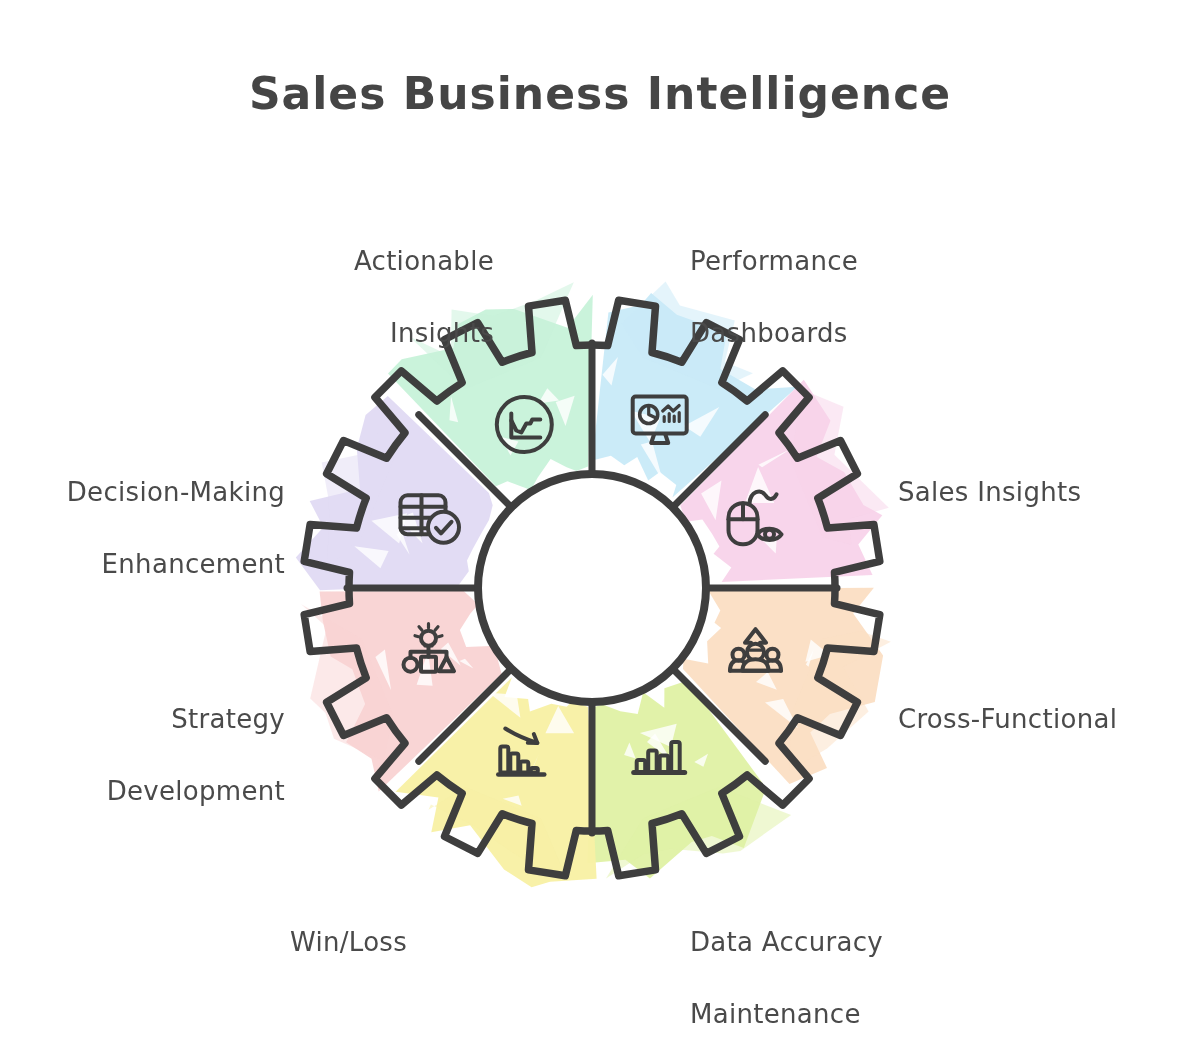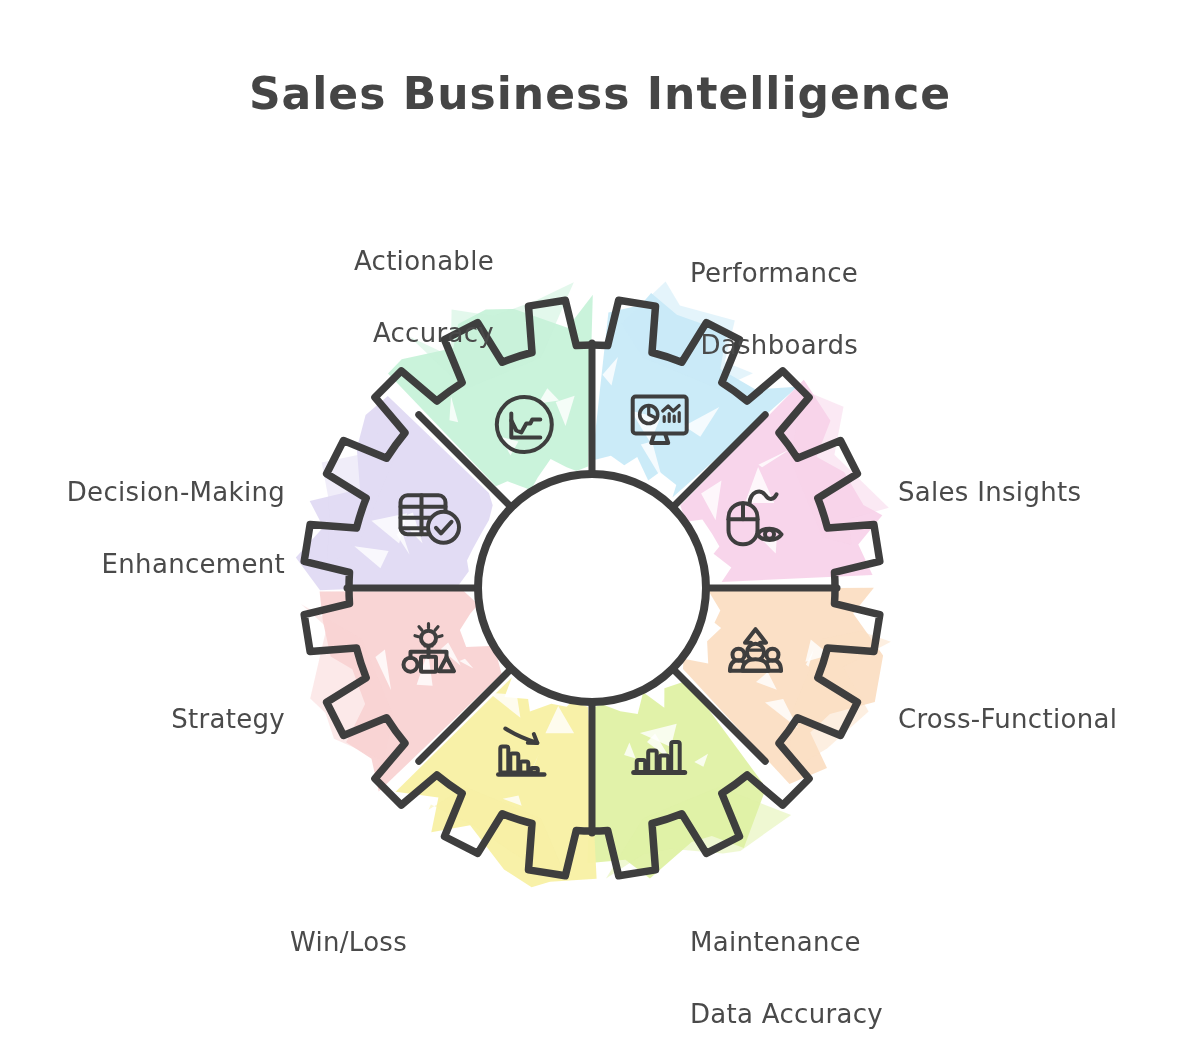--- a/index.html
+++ b/index.html
@@ -14,21 +14,21 @@
     text-align:center;font-size:44px;font-weight:bold;
     letter-spacing:1px;color:#454545;
   }
   .seg-label{
     position:absolute;font-size:26px;line-height:38px;
     color:#4a4a4a;font-weight:normal;letter-spacing:0.3px;
   }
   .seg-label span{display:block;margin-top:34px;}
   .align-right{text-align:right;}
   .align-center{text-align:left;}
-  #label-performance-dashboards{left:690px;top:220px;text-align:right;}
+  #label-performance-dashboards{left:690px;top:208px;}
   #label-sales-metrics-tracking{left:898px;top:439px;}
   #label-cross-functional-collaboration{left:898px;top:666px;text-align:right;}
   #label-data-accuracy-maintenance{left:690px;top:889px;}
   #label-win-loss-analysis{left:290px;width:270px;top:889px;}
   #label-strategy-development{right:915px;top:666px;}
   #label-decision-making-enhancement{right:915px;top:439px;}
   #label-actionable-insights{right:706px;top:208px;}
 </style>
 </head>
 <body>
@@ -164,38 +164,39 @@
         <path d="M -13,-11 L -13,13 L 16,13" fill="none" stroke-width="4"></path>
         <path d="M -13,-4 L -8,6 L -3,8 L 2,-1 L 6,-1 L 8,-5 L 16,-5" fill="none" stroke-width="4"></path>
       </g>
     </g>
   </svg>
 
 <div class="diagram-title">Sales Business Intelligence</div>
 
 <div class="seg-label" id="label-actionable-insights">
   <span class="align-right">Actionable</span>
-  <span class="align-right">Accuracy</span>
+  <span class="align-right">Insights</span>
 </div>
 <div class="seg-label" id="label-performance-dashboards">
   <span>Performance</span>
   <span>Dashboards</span>
 </div>
 <div class="seg-label" id="label-sales-metrics-tracking">
   <span>Sales Insights</span>
 </div>
 <div class="seg-label" id="label-cross-functional-collaboration">
   <span>Cross-Functional</span>
 </div>
 <div class="seg-label" id="label-data-accuracy-maintenance">
+  <span>Data Accuracy</span>
   <span>Maintenance</span>
-  <span>Data Accuracy</span>
 </div>
 <div class="seg-label align-center" id="label-win-loss-analysis">
   <span>Win/Loss</span>
 </div>
 <div class="seg-label" id="label-strategy-development">
   <span class="align-right">Strategy</span>
+  <span class="align-right">Development</span>
 </div>
 <div class="seg-label" id="label-decision-making-enhancement">
   <span class="align-right">Decision-Making</span>
   <span class="align-right">Enhancement</span>
 </div>
 
 </body></html>

